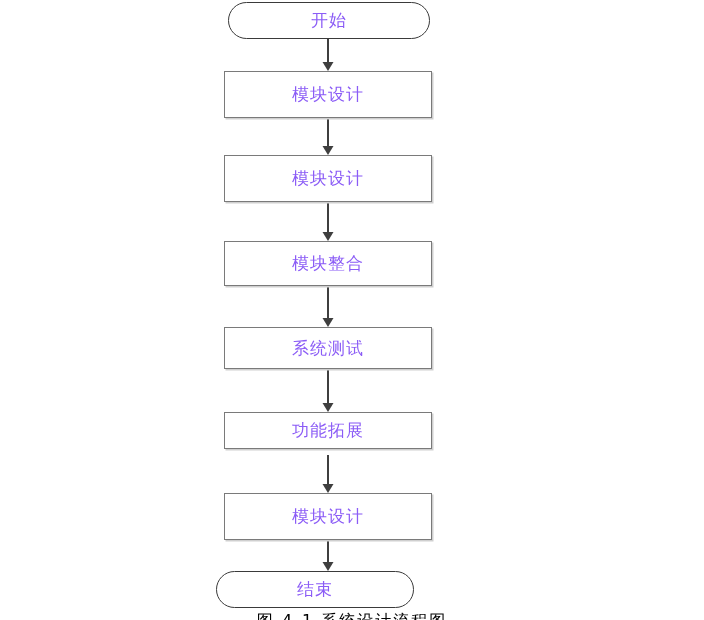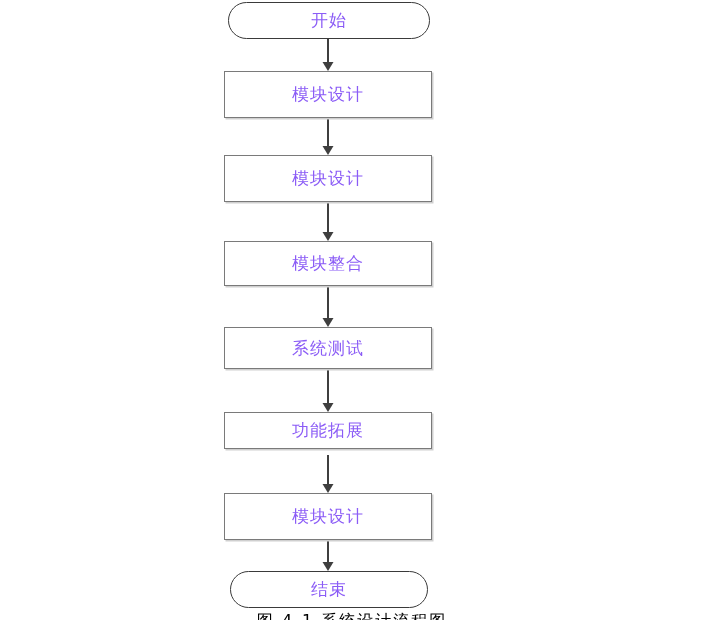--- a/index.html
+++ b/index.html
@@ -136,17 +136,17 @@
     </div>
     <div class="node process" style="left: 224px; top: 327px; width: 208px; height: 42px; font-family: Liberation Serif, serif;">
       <span class="node-label">系统测试</span>
     </div>
     <div class="node process" style="left: 224px; top: 412px; width: 208px; height: 37px;">
       <span class="node-label">功能拓展</span>
     </div>
     <div class="node process" style="left: 224px; top: 493px; width: 208px; height: 47px;">
       <span class="node-label">模块设计</span>
     </div>
-    <div class="node terminator" style="left: 230px; top: 571px; width: 198px; height: 37px;">
+    <div class="node terminator" style="left: 216px; top: 571px; width: 198px; height: 37px;">
       <span class="node-label">结束</span>
     </div>
     <div class="caption" style="top:611px;">图 4-1 系统设计流程图</div>
 </div>
 
 </body></html>

